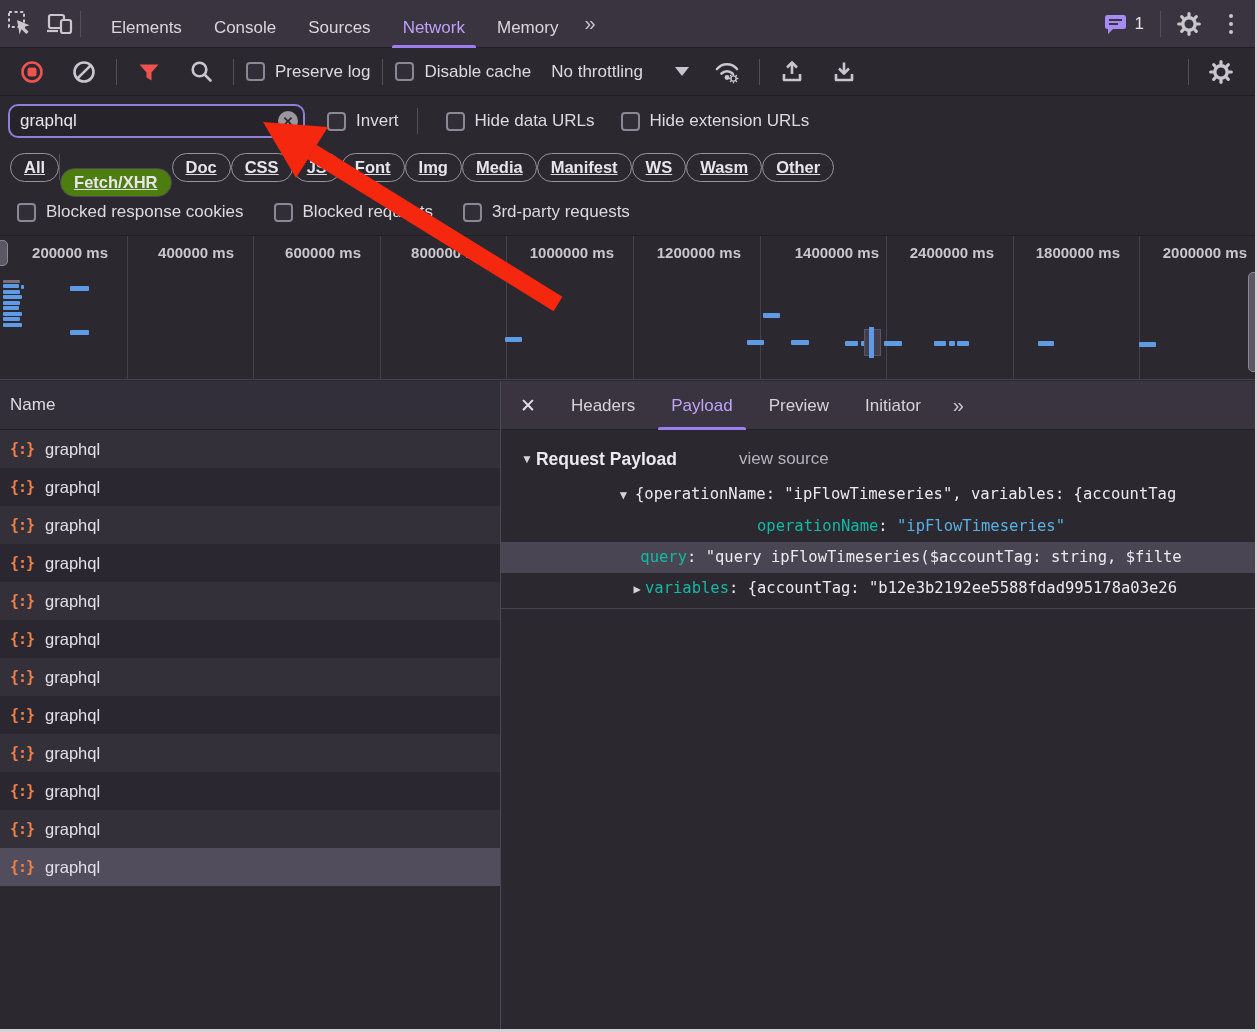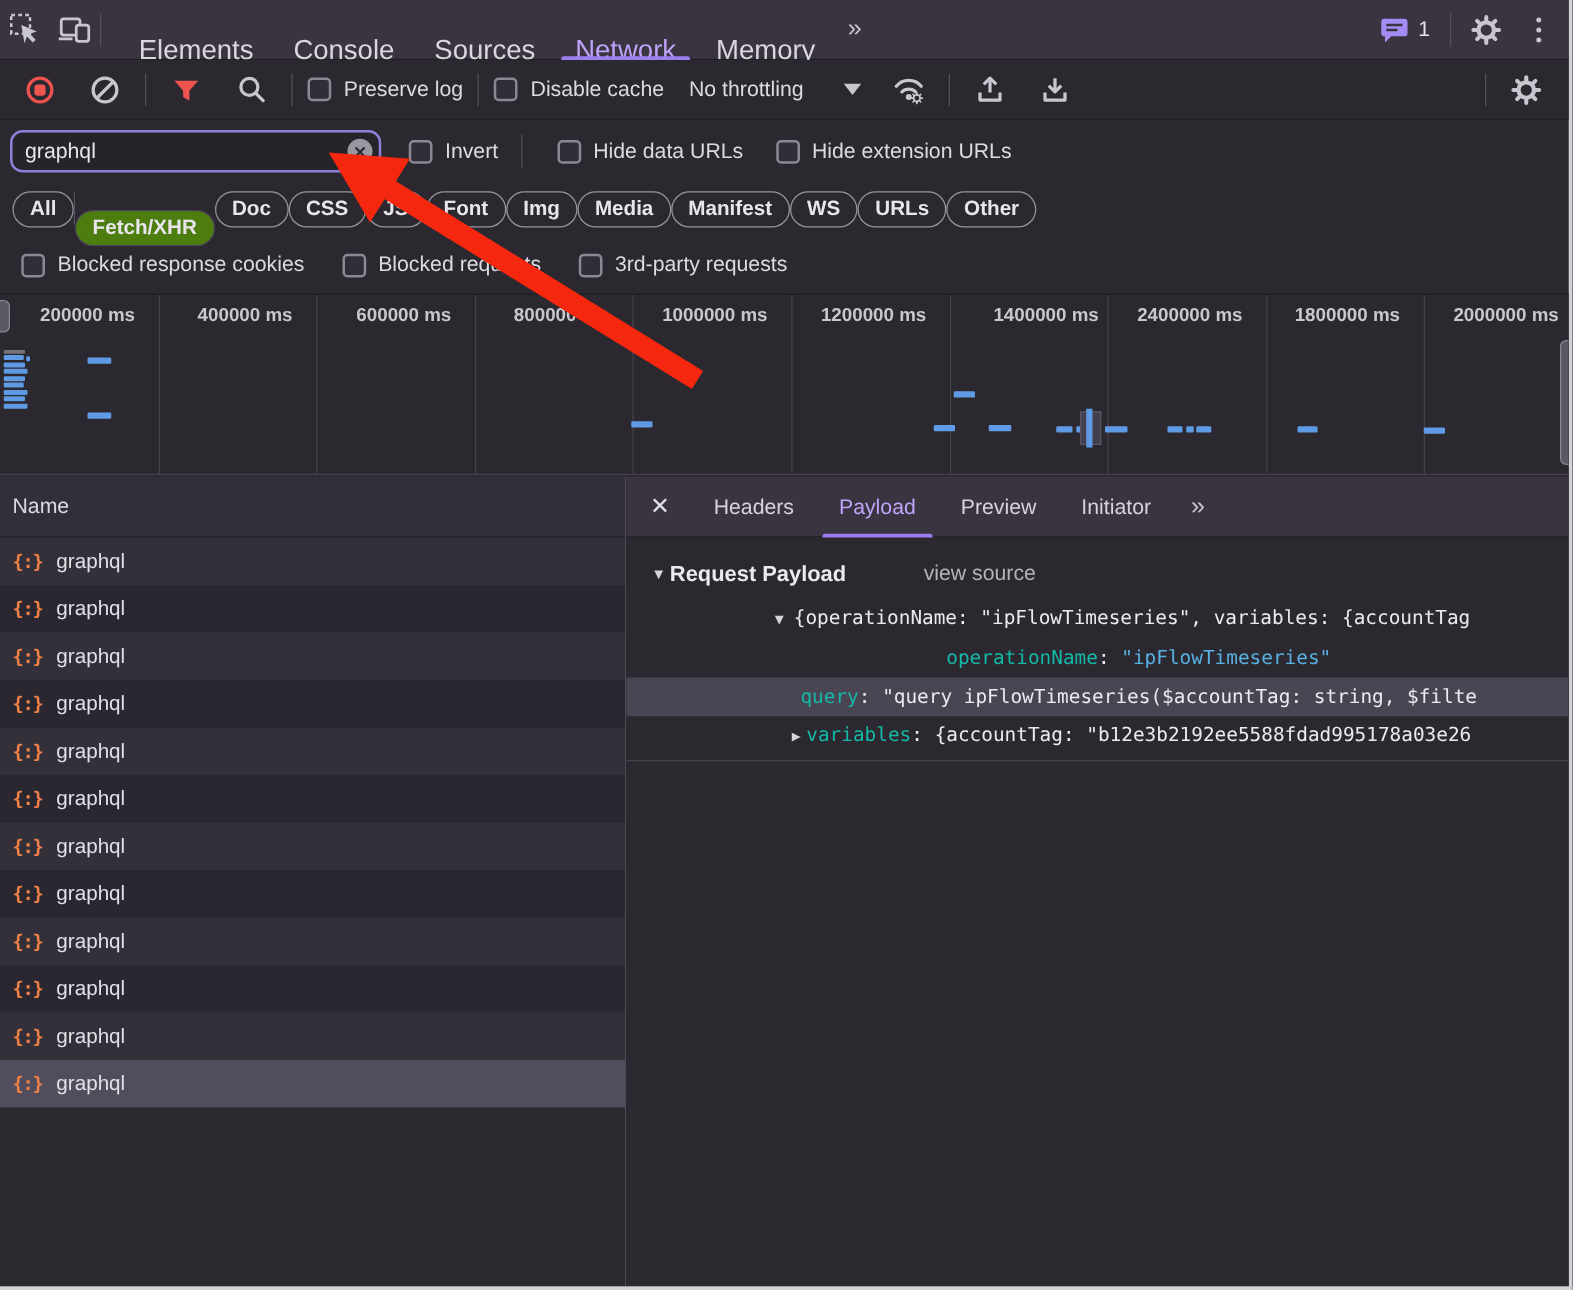--- a/index.html
+++ b/index.html
@@ -7,21 +7,21 @@
   .devtools { position:relative; width:1258px; height:1032px; background:#2b282f;
     border-right:3px solid #d2d1d6; border-bottom:3px solid #d2d1d6; overflow:hidden;
     color:#dddbe2; }
 
   
   .top-bar { position:absolute; left:0; top:0; width:100%; height:48px; background:#3a3441;
     display:flex; align-items:center; border-bottom:1px solid #211f26; }
   .icon-btn { display:flex; align-items:center; justify-content:center; width:40px; height:40px;
     color:#c9c6cf; flex:0 0 auto; }
   .vsep { width:1px; height:26px; background:#53505c; flex:0 0 auto; }
-  .top-tab { position:relative; padding:16px 16px; height:48px; line-height:48px; font-size:22px;
+  .top-tab { position:relative; padding:4px 16px; height:48px; line-height:48px; font-size:17px;
     color:#d9d6de; white-space:nowrap; }
   .top-tab.active { color:#bda2f8; }
   .top-tab.active::after { content:""; position:absolute; left:5px; right:5px; bottom:0; height:3px;
     background:#9d7df2; border-radius:2px 2px 0 0; }
   .more-tabs { font-size:20px; color:#c9c6cf; padding:0 10px; letter-spacing:-2px; }
   .top-right { margin-left:auto; display:flex; align-items:center; gap:8px; padding-right:10px; }
   .issues { display:flex; align-items:center; gap:7px; padding:0 8px; }
   .issues .count { font-size:17px; color:#e4e2e8; }
   .kebab { display:flex; flex-direction:column; gap:4px; padding:0 12px; }
   .kebab i { width:4px; height:4px; border-radius:50%; background:#c9c6cf; }
@@ -43,21 +43,21 @@
   .filter-input { width:100%; height:100%; background:#26232b; border:2px solid #8d80d8;
     border-radius:10px; outline:none; color:#e8e6ec; font-size:17px; padding:0 34px 0 10px;
     font-family:"Liberation Sans", sans-serif; }
   .clear-btn { position:absolute; right:7px; top:7px; width:20px; height:20px; border-radius:50%;
     background:#9a97a1; color:#2b282f; font-size:13px; font-weight:bold; display:flex;
     align-items:center; justify-content:center; }
   .filter-row .cb-group { margin-left:10px; }
 
   
   .chips-row { position:absolute; left:0; top:147px; width:100%; height:40px; display:flex;
-    align-items:center; gap:0; padding-left:10px; }
+    align-items:center; gap:0; padding-left:10px;text-decoration:underline; }
   .chip { border:1.5px solid #98949f; border-radius:16px; padding:4px 13px; font-size:16.5px;
     font-weight:700; color:#e8e6ec; white-space:nowrap; }
   .chip.selected { background:#4d7c0f; border-color:#4c4457;margin-top:31px; }
   .chip-sep { width:1px; height:26px; background:#53505c; }
 
   
   .extra-row { position:absolute; left:0; top:190px; width:100%; height:44px; display:flex;
     align-items:center; gap:30px; padding-left:17px; }
 
   
@@ -282,21 +282,21 @@
       <span class="chip-sep"></span>
       <span class="chip selected">Fetch/XHR</span>
       <span class="chip">Doc</span>
       <span class="chip">CSS</span>
       <span class="chip">JS</span>
       <span class="chip">Font</span>
       <span class="chip">Img</span>
       <span class="chip">Media</span>
       <span class="chip">Manifest</span>
       <span class="chip">WS</span>
-      <span class="chip">URLs</span>
+      <span class="chip">Wasm</span>
       <span class="chip">Other</span>
     </div>
 
   <div class="extra-row" id="extra-row">
       <span class="cb-group">
         <span class="cb"></span>
         <span>Blocked response cookies</span>
       </span>
       <span class="cb-group">
         <span class="cb"></span>

